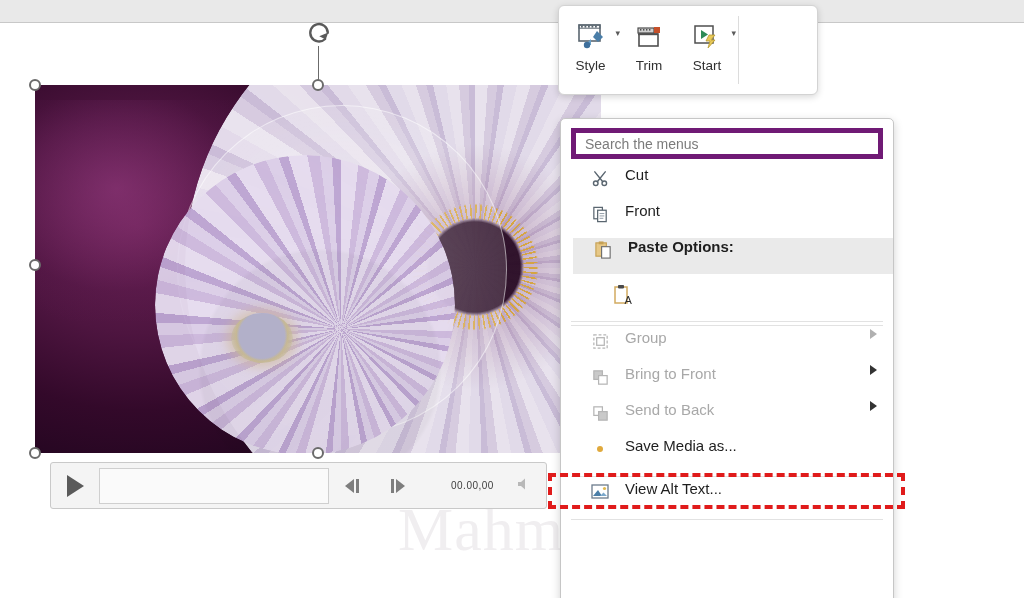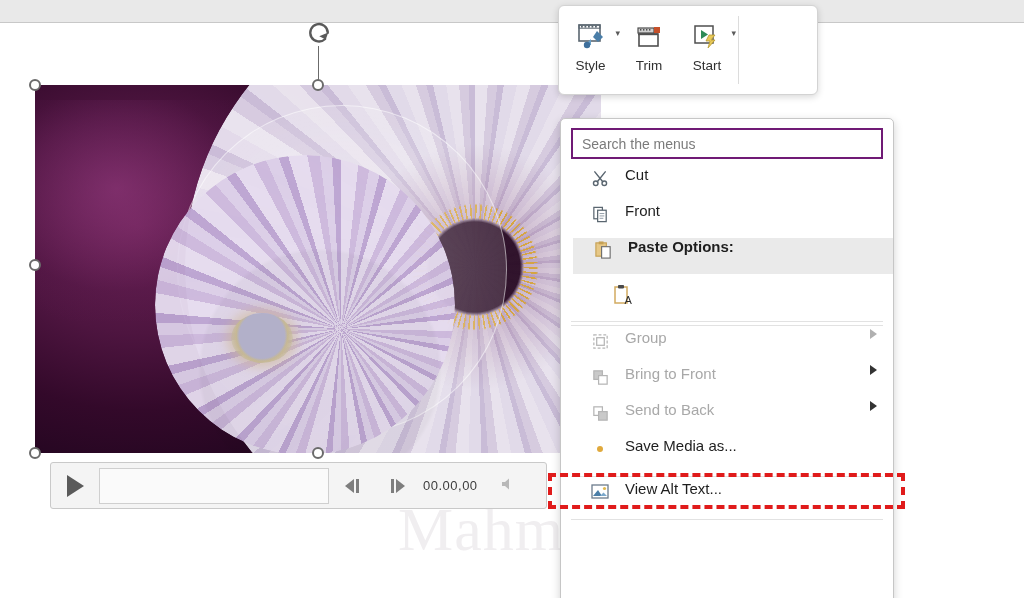--- a/index.html
+++ b/index.html
@@ -125,21 +125,21 @@
     width: 230px; height: 36px; background: #fafafa; border: 1px solid #cfcfcf;
   }
   .nudge {
     width: 46px; height: 100%; display: flex; align-items: center; justify-content: center;
     gap: 2px;
   }
   .tri-left { width:0;height:0;border-right:9px solid #7d7d7d;border-top:7px solid transparent;border-bottom:7px solid transparent; }
   .tri-right { width:0;height:0;border-left:9px solid #7d7d7d;border-top:7px solid transparent;border-bottom:7px solid transparent; }
   .bar-s { width: 3px; height: 14px; background: #7d7d7d; }
   .timecode {
-    margin-left: 2px; font-size: 13px; color: #3d3d3d;
+    margin-left: 30px; font-size: 10px; color: #3d3d3d;
     font-family: "Liberation Sans", sans-serif; letter-spacing: 0.5px;
   }
   .vol-icon { margin-left: 22px; }
 
   
   .mini-toolbar {
     position: absolute; left: 558px; top: 5px; width: 260px; height: 90px;
     background: #ffffff; border: 1px solid #d3d3d3; border-radius: 6px;
     box-shadow: 0 2px 7px rgba(0,0,0,0.16);
     display: flex; align-items: stretch; z-index: 20;
@@ -161,21 +161,21 @@
 
   
   .ctx-menu {
     position: absolute; left: 560px; top: 118px; width: 334px; height: 488px;
     background: #ffffff; border: 1px solid #c6c6c6; border-radius: 5px;
     box-shadow: 0 3px 10px rgba(0,0,0,0.18);
     z-index: 18; overflow: hidden;
   }
   .ctx-search-wrap { padding: 9px 10px 7px 10px; }
   .ctx-search {
-    width: 100%; height: 31px; border: 2px solid #701a75; background: #fff;
+    width: 100%; height: 31px; border: 5px solid #701a75; background: #fff;
     font-size: 14px; color: #6e6e6e; padding: 0 9px;
     font-family: "Liberation Sans", sans-serif;
   }
   .ctx-search::placeholder { color: #7b7b7b; }
   .ctx-item {
     height: 36px; display: flex; align-items: flex-start; position: relative;
     padding-left: 12px; font-size: 15px; color: #1e1e1e; margin-left: 12px;
   }
   .ctx-item.hl { background: #eaeaea; font-weight: bold; }
   .ctx-item.disabled { color: #a8a8a8; }

